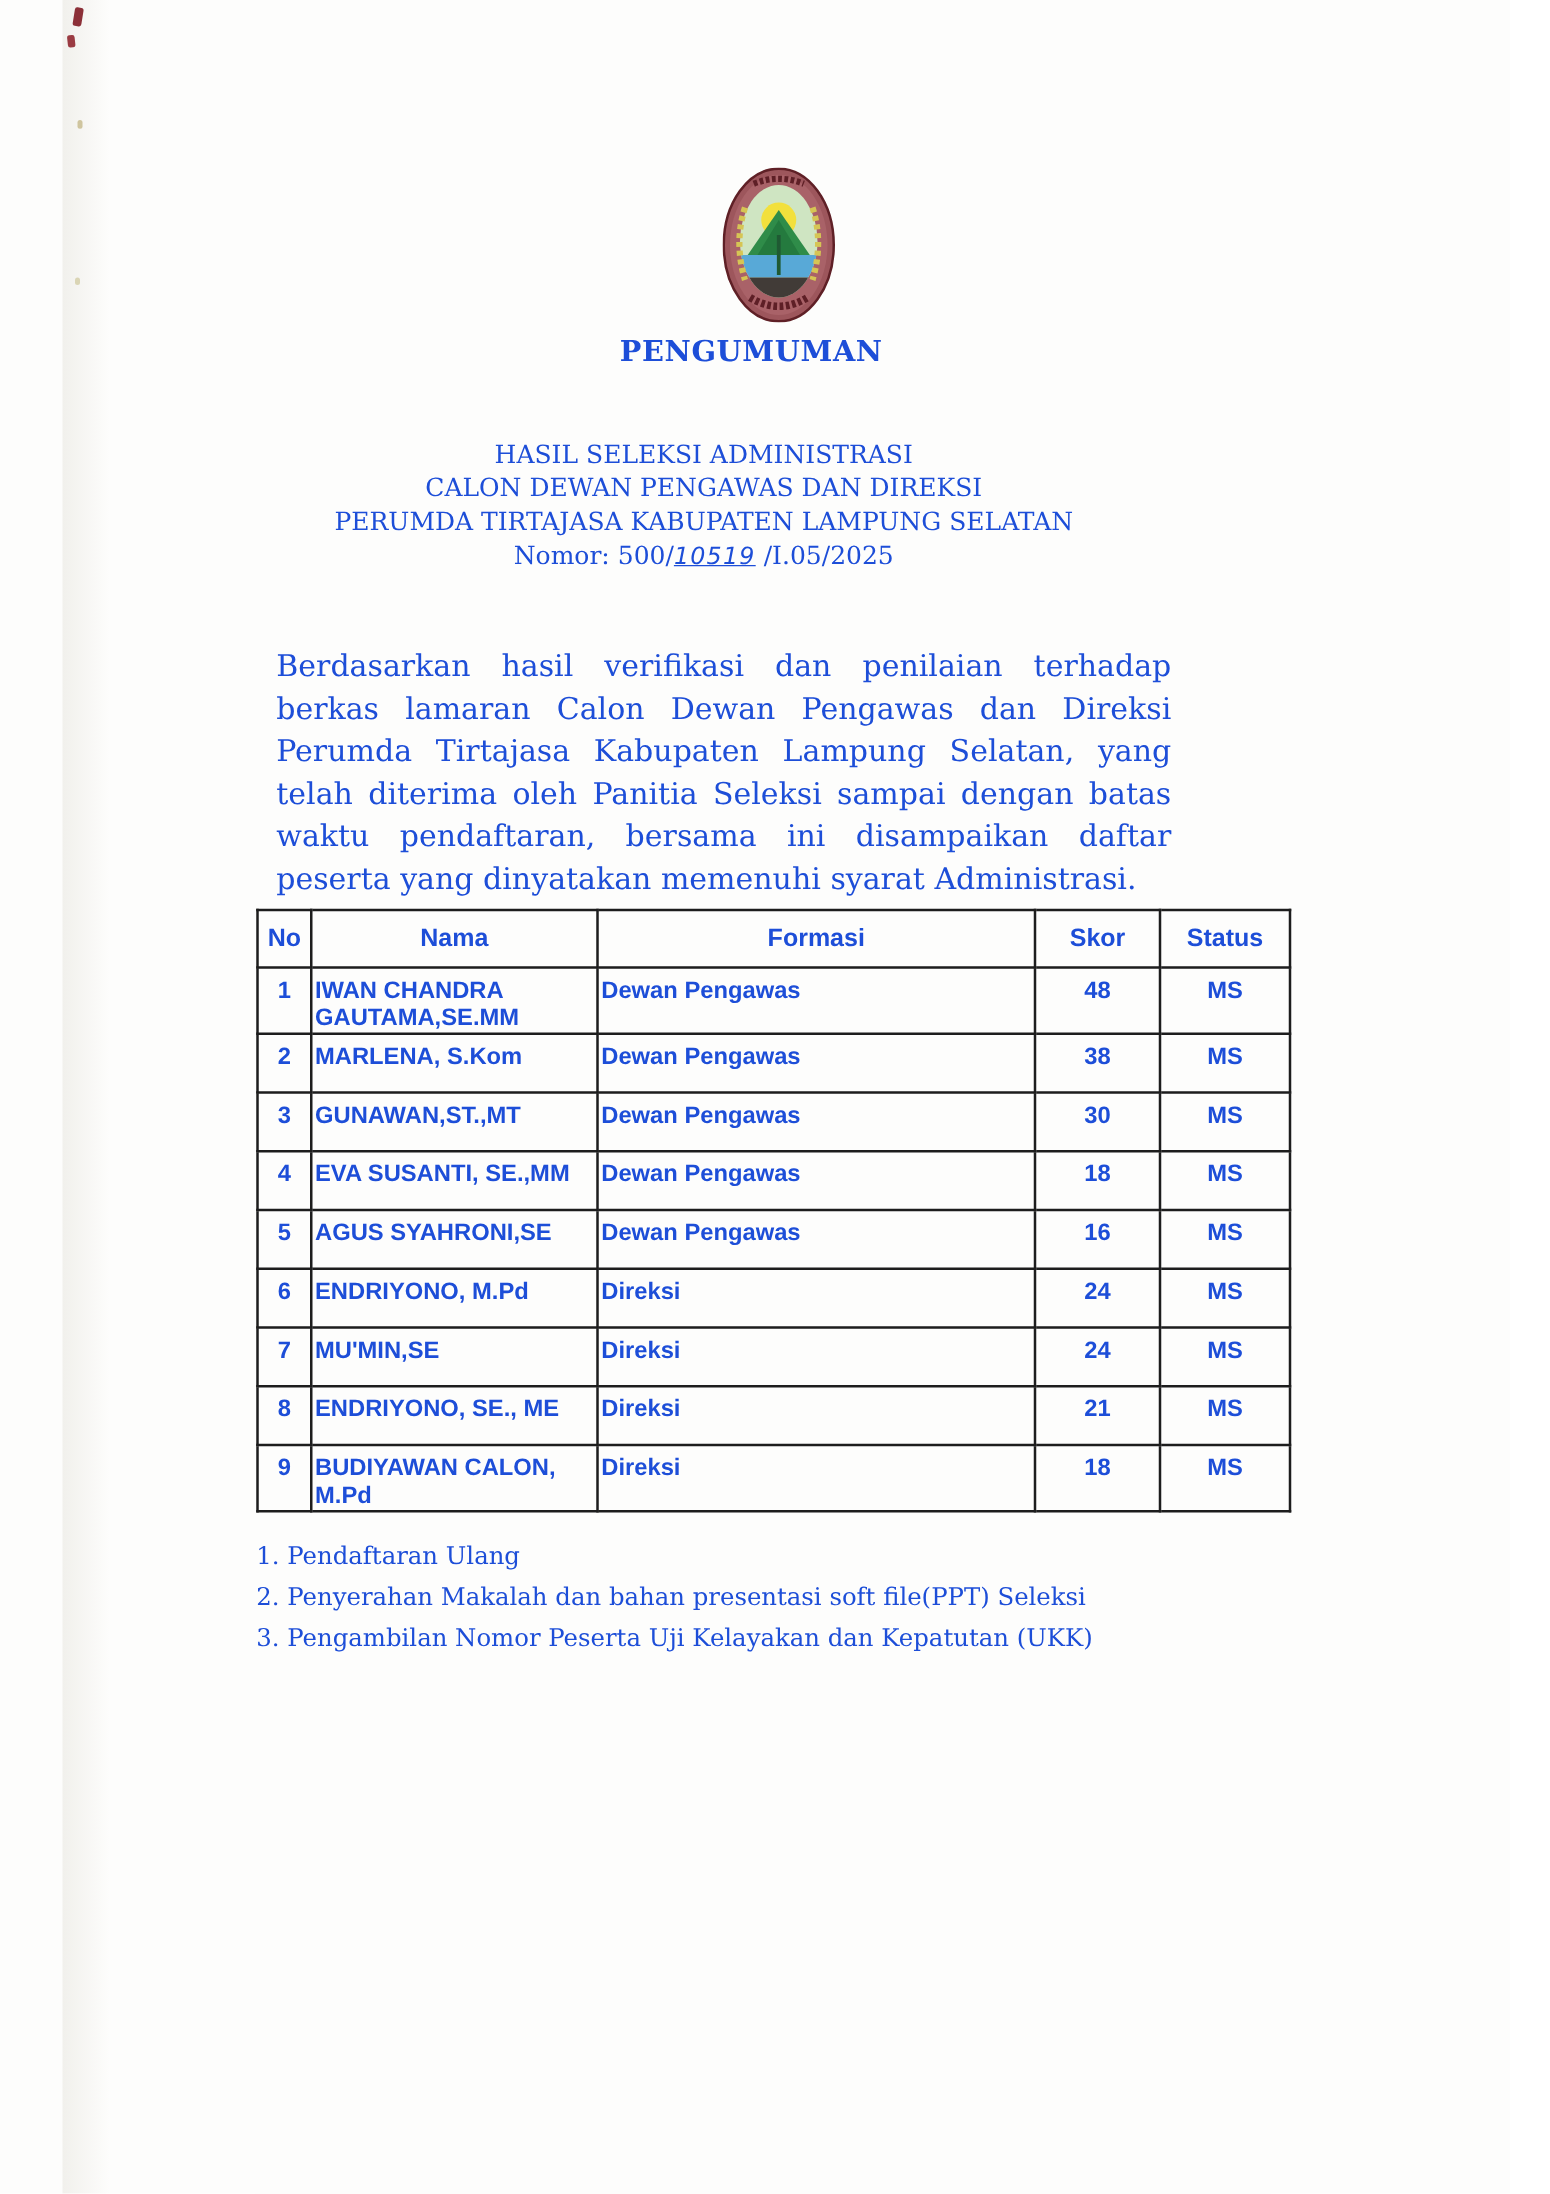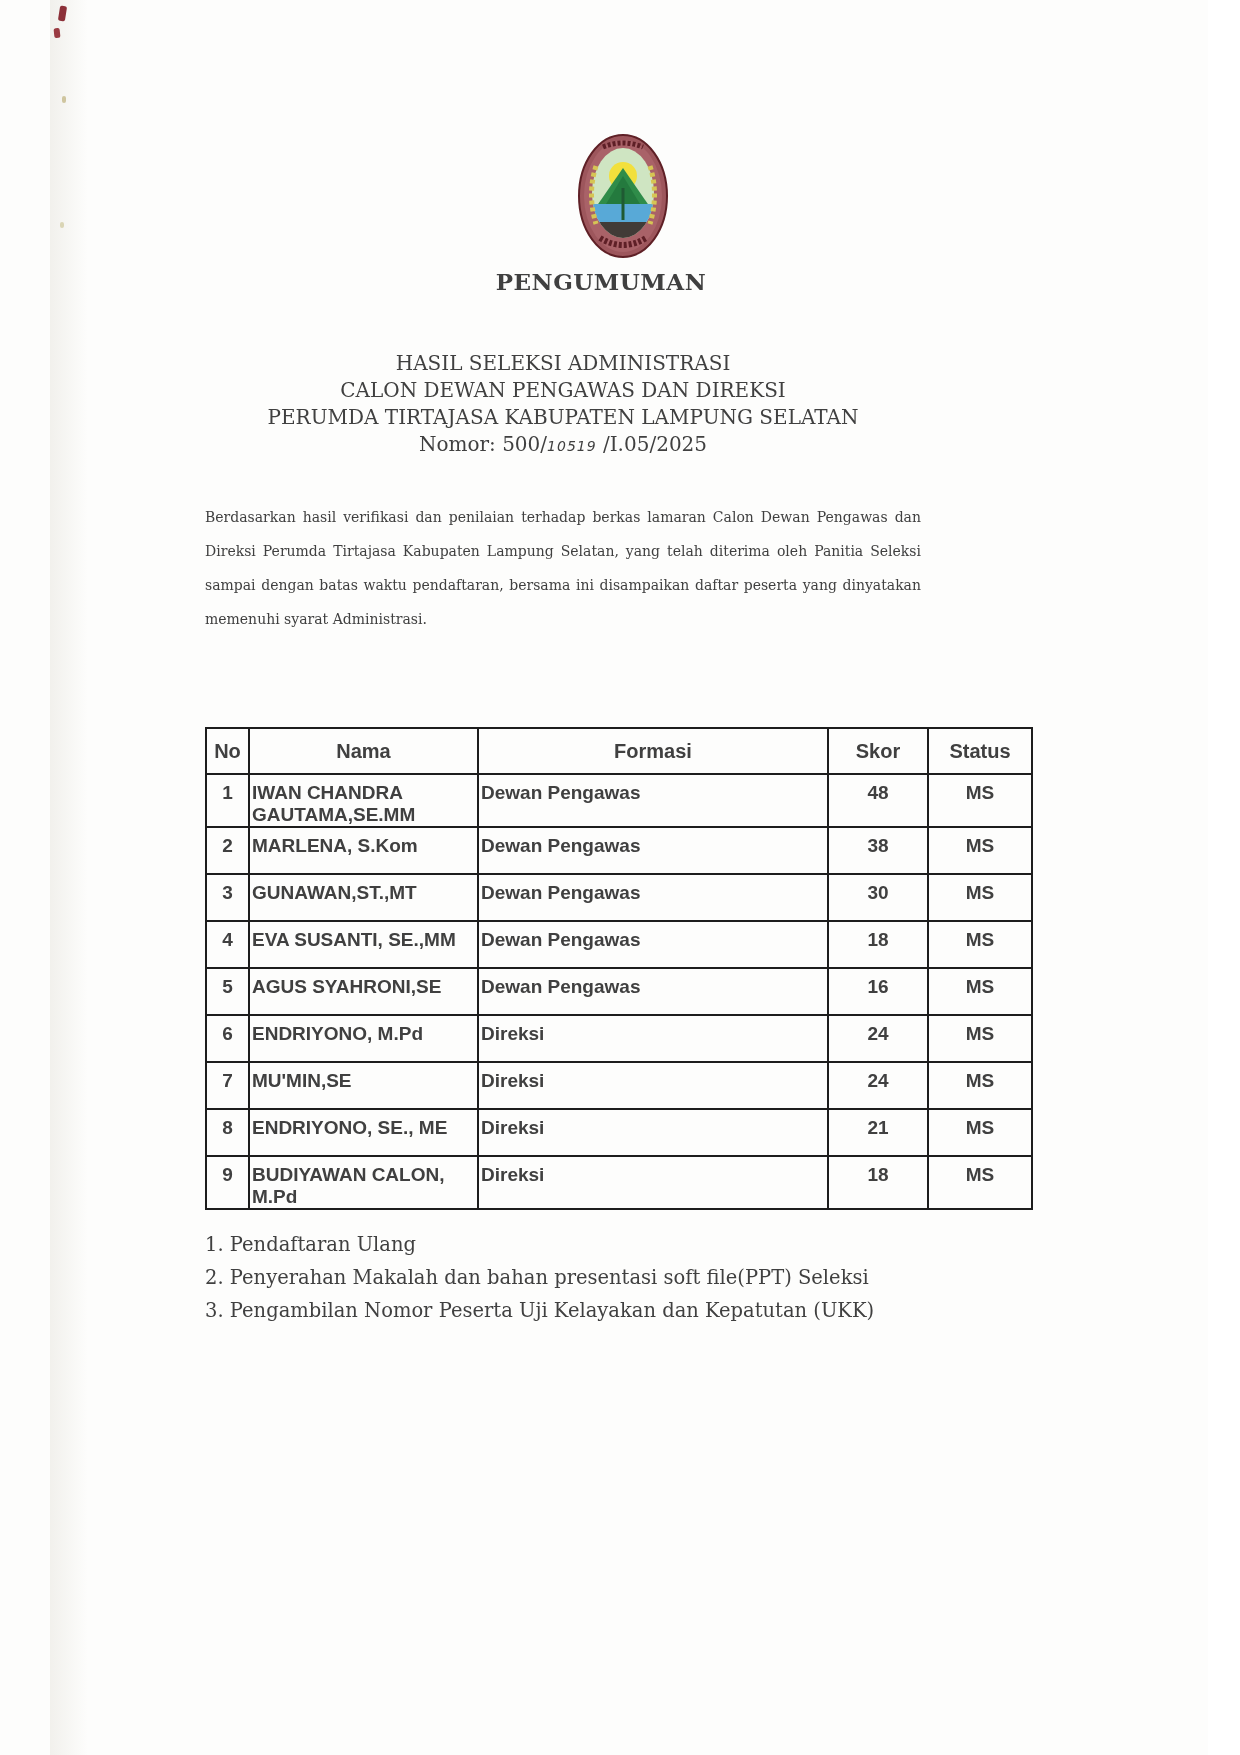--- a/index.html
+++ b/index.html
@@ -1,21 +1,21 @@
 <!DOCTYPE html>
 <html><head>
 <meta charset="utf-8">
 <style>
   html,body{margin:0;padding:0;background:#ffffff;}
   .page{
     position:relative;
     width:1208px;height:1755px;
     background:#fdfdfc;
     font-family:"DejaVu Serif","Liberation Serif",serif;
-    color:#404040;
+    color:#1d4ed8;
     overflow:hidden;
   }
   .scan-band{
     position:absolute;left:50px;top:0;width:38px;height:100%;
     background:linear-gradient(90deg, rgba(214,211,199,0.30), rgba(214,211,199,0));
     pointer-events:none;
   }
   .speck{position:absolute;border-radius:2px;}
   .speck1{left:59px;top:6px;width:7px;height:15px;background:#8c3038;transform:rotate(9deg);}
   .speck2{left:54px;top:28px;width:6px;height:10px;background:#9a3b42;transform:rotate(-6deg);}
@@ -27,25 +27,25 @@
   .doc-title{
     position:absolute;left:0;top:268px;width:1202px;
     text-align:center;font-weight:bold;font-size:23px;letter-spacing:.5px;
   }
   .heading-block{
     position:absolute;left:205px;top:350px;width:716px;
     text-align:center;font-size:20px;line-height:27px;
   }
   .nomor-hand{
     font-family:"DejaVu Sans","Liberation Sans",sans-serif;
-    font-style:italic;font-size:14px;letter-spacing:1px;
+    font-style:italic;font-size:19px;letter-spacing:1px;text-decoration:underline;
   }
   .intro-par{
     position:absolute;left:205px;top:500px;width:716px;
-    font-size:14px;line-height:34px;text-align:justify;margin:0;
+    font-size:24px;line-height:34px;text-align:justify;margin:16px;
   }
   .table-intro{
     position:absolute;left:205px;top:672px;width:716px;
     font-size:20px;margin:0;
   }
   table.results{
     position:absolute;left:205px;top:727px;width:826px;
     border-collapse:collapse;table-layout:fixed;
     font-family:"Liberation Sans","DejaVu Sans",sans-serif;
     padding-left:48px;

